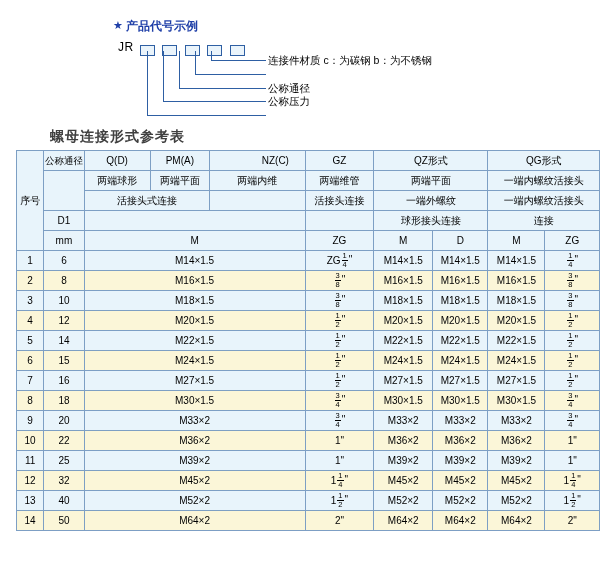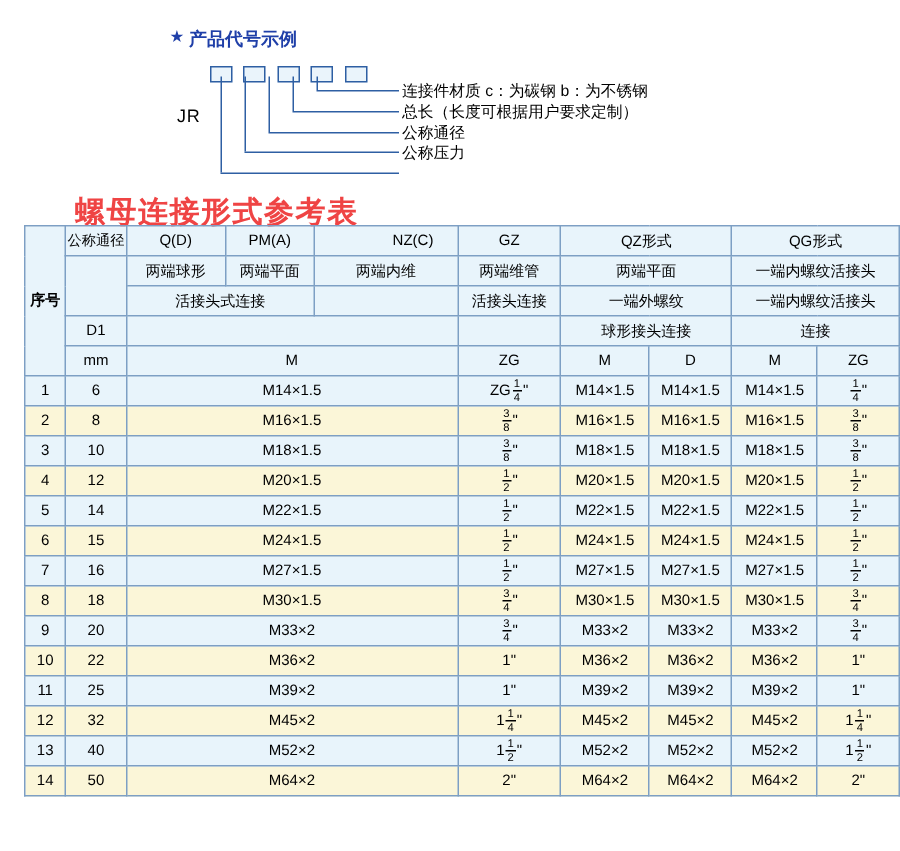--- a/index.html
+++ b/index.html
@@ -17,38 +17,38 @@
     position:absolute;left:113px;top:20px;
     color:#1f3fa8;font-size:11px;line-height:11px;
   }
   .diagram-title{
     position:absolute;left:126px;top:18px;
     font-size:12px;font-weight:bold;color:#1f3fa8;
     white-space:nowrap;
   }
   .code-label{
     position:absolute;left:118px;top:40px;
-    font-size:12px;color:#000;letter-spacing:.5px;margin-top:30px;
+    font-size:12px;color:#000;letter-spacing:.5px;
   }
   .boxes{position:absolute;left:140px;top:41px;}
   .boxes .b{
     display:inline-block;width:13px;height:9px;
     border:1px solid #2e5fa3;background:#eaf4fb;
     margin-right:3px;vertical-align:middle;
   }
   .lead{position:absolute;background:#2e5fa3;}
   .lead.v{width:1px;}
   .lead.h{height:1px;}
   .leg{
     position:absolute;font-size:10.5px;color:#000;white-space:nowrap;text-align:center;
   }
   
   .table-title{
     position:absolute;left:20px;top:128px;
-    font-size:20px;font-weight:bold;color:#ef4444;
+    font-size:14px;font-weight:bold;color:#404040;
     letter-spacing:1px;
     padding-left:30px;
   }
   
   #tablewrap{position:absolute;left:16px;top:150px;}
   table{
     border-collapse:collapse;
     font-size:10px;
     table-layout:fixed;
   }
@@ -66,21 +66,21 @@
   td.seq,th.seq{width:28px;}
   td.dn,th.dn{width:42px;}
   td.c1,th.c1{width:70px;}
   td.c2,th.c2{width:62px;}
   td.c3,th.c3{width:62px;padding-left:36px;}
   td.c4,th.c4{width:74px;}
   td.c5,th.c5{width:60px;margin-top:48px;}
   td.c6,th.c6{width:56px;}
   td.c7,th.c7{width:58px;}
   td.c8,th.c8{width:58px;}
-  .seqhead{line-height:11px;font-size:10px;font-weight:bold;}
+  .seqhead{line-height:11px;font-size:10px;}
   .dnhead{line-height:11px;font-size:9.5px;}
   
   .frac{
     display:inline-block;vertical-align:middle;
     text-align:center;font-size:7.5px;line-height:8px;
     margin:0 1px;
   }
   .frac .n{display:block;border-bottom:1px solid #000;padding:0 1px;}
   .frac .d{display:block;padding:0 1px;}
   .mix{vertical-align:middle;font-size:10px;}
@@ -111,21 +111,20 @@
   <div class="lead v" style="left:179px;top:51px;height:37px;"></div>
   <div class="lead h" style="left:179px;top:88px;width:87px;"></div>
 
   <div class="lead v" style="left:195px;top:51px;height:23px;"></div>
   <div class="lead h" style="left:195px;top:74px;width:71px;"></div>
 
   <div class="lead v" style="left:211px;top:51px;height:9px;"></div>
   <div class="lead h" style="left:211px;top:60px;width:55px;"></div>
 
   <span class="leg" style="left:268px;top:54px;">连接件材质  c：为碳钢  b：为不锈钢</span>
-  <span class="leg" style="left:268px;top:68px;">总长（长度可根据用户要求定制）</span>
   <span class="leg" style="left:268px;top:82px;">公称通径</span>
   <span class="leg" style="left:268px;top:95px;">公称压力</span>
 </div>
 
 <div class="table-title">螺母连接形式参考表</div>
 
 <div id="tablewrap">
   <table>
     <thead>
       <tr>

